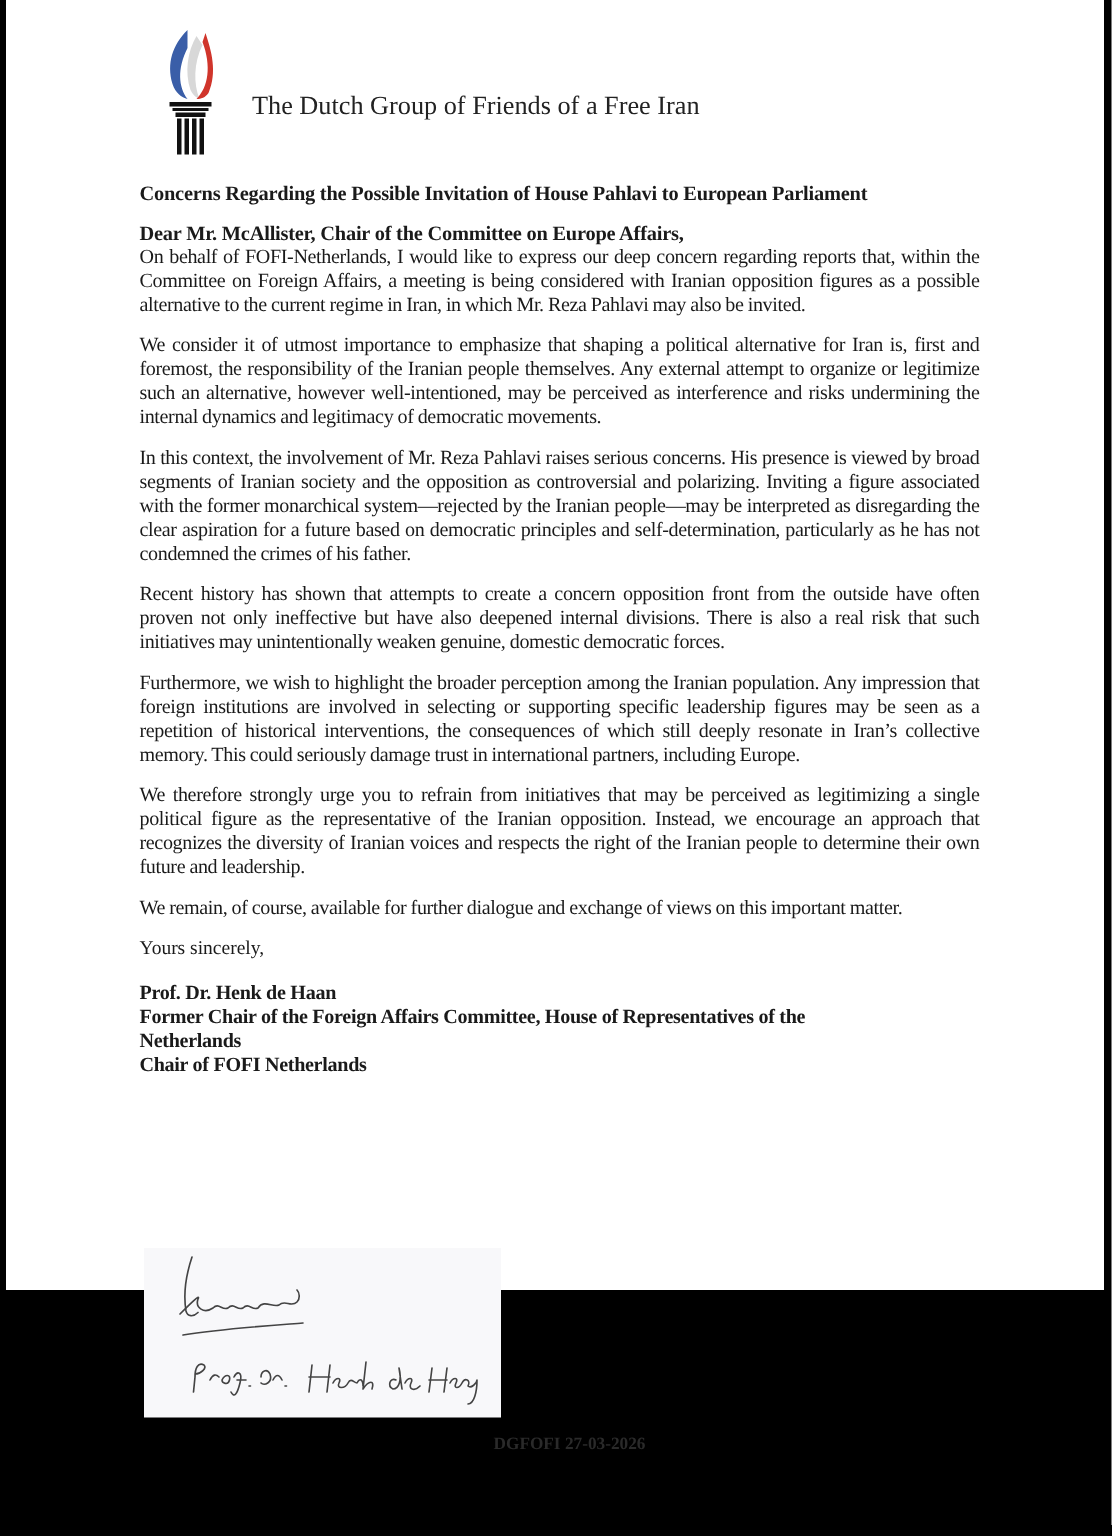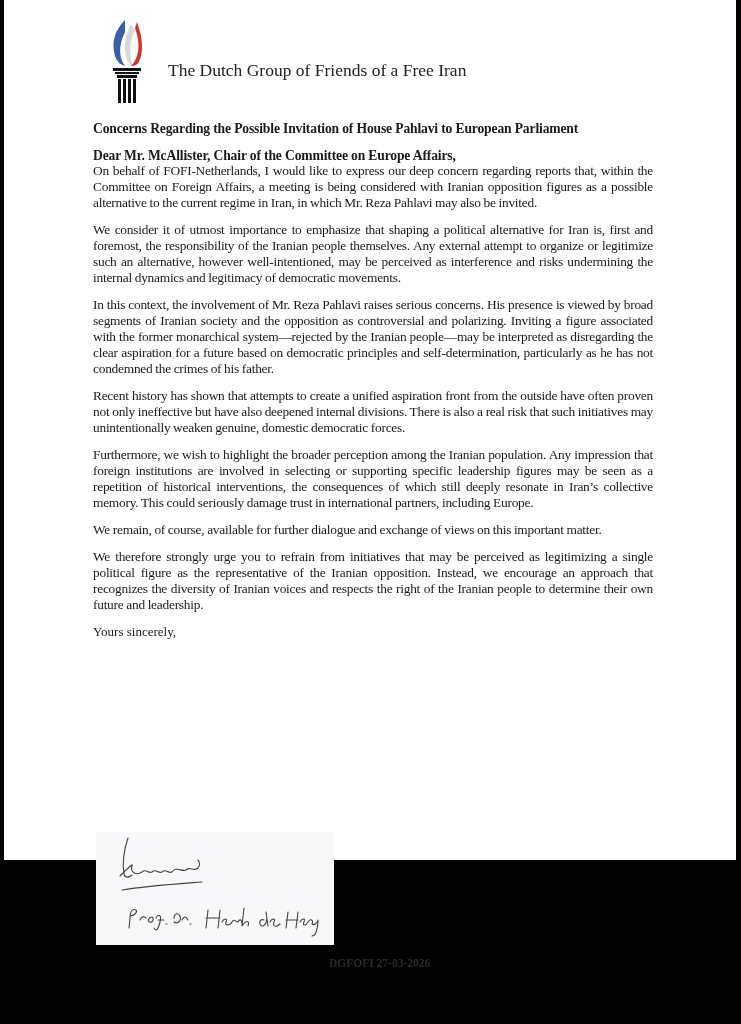--- a/index.html
+++ b/index.html
@@ -58,25 +58,31 @@
   </div>
   <div class="org-name">The Dutch Group of Friends of a Free Iran</div>
 
   <div class="col subject">Concerns Regarding the Possible Invitation of House Pahlavi to European Parliament</div>
   <div class="col salutation">Dear Mr. McAllister, Chair of the Committee on Europe Affairs,</div>
 
   <div class="col body-text">
     <p class="para">On behalf of FOFI-Netherlands, I would like to express our deep concern regarding reports that, within the Committee on Foreign Affairs, a meeting is being considered with Iranian opposition figures as a possible alternative to the current regime in Iran, in which Mr. Reza Pahlavi may also be invited.</p>
     <p class="para">We consider it of utmost importance to emphasize that shaping a political alternative for Iran is, first and foremost, the responsibility of the Iranian people themselves. Any external attempt to organize or legitimize such an alternative, however well-intentioned, may be perceived as interference and risks undermining the internal dynamics and legitimacy of democratic movements.</p>
     <p class="para">In this context, the involvement of Mr. Reza Pahlavi raises serious concerns. His presence is viewed by broad segments of Iranian society and the opposition as controversial and polarizing. Inviting a figure associated with the former monarchical system—rejected by the Iranian people—may be interpreted as disregarding the clear aspiration for a future based on democratic principles and self-determination, particularly as he has not condemned the crimes of his father.</p>
-    <p class="para">Recent history has shown that attempts to create a unified aspiration front from the outside have often proven not only ineffective but have also deepened internal divisions. There is also a real risk that such initiatives may unintentionally weaken genuine, domestic democratic forces.</p>
+    <p class="para">Recent history has shown that attempts to create a concern opposition front from the outside have often proven not only ineffective but have also deepened internal divisions. There is also a real risk that such initiatives may unintentionally weaken genuine, domestic democratic forces.</p>
     <p class="para">Furthermore, we wish to highlight the broader perception among the Iranian population. Any impression that foreign institutions are involved in selecting or supporting specific leadership figures may be seen as a repetition of historical interventions, the consequences of which still deeply resonate in Iran’s collective memory. This could seriously damage trust in international partners, including Europe.</p>
+    <p class="para">We therefore strongly urge you to refrain from initiatives that may be perceived as legitimizing a single political figure as the representative of the Iranian opposition. Instead, we encourage an approach that recognizes the diversity of Iranian voices and respects the right of the Iranian people to determine their own future and leadership.</p>
     <p class="para">We remain, of course, available for further dialogue and exchange of views on this important matter.</p>
-    <p class="para">We therefore strongly urge you to refrain from initiatives that may be perceived as legitimizing a single political figure as the representative of the Iranian opposition. Instead, we encourage an approach that recognizes the diversity of Iranian voices and respects the right of the Iranian people to determine their own future and leadership.</p>
     <p class="closing">Yours sincerely,</p>
+    <div class="sig-block">
+      <div>Prof. Dr. Henk de Haan</div>
+      <div>Former Chair of the Foreign Affairs Committee, House of Representatives of the</div>
+      <div>Netherlands</div>
+      <div>Chair of FOFI Netherlands</div>
+    </div>
   </div>
 
   <div class="sig-image">
     <svg viewBox="0 0 238 113" preserveAspectRatio="none">
       <g fill="none" stroke="#444" stroke-width="1.1" stroke-linecap="round" stroke-linejoin="round">
 
         <path d="M32 6 C28 18 26 30 28 42 C29 46 33 46 36 43"></path>
         <path d="M24 44 C30 38 38 30 36 34 C34 40 40 44 46 40 C50 36 52 42 56 40 C60 36 62 42 66 40 C70 36 72 42 76 40 C80 34 86 40 90 38 C94 34 98 40 102 36 C104 34 104 30 102 28"></path>
         <path d="M26 58 C50 54 80 52 106 50"></path>
 

